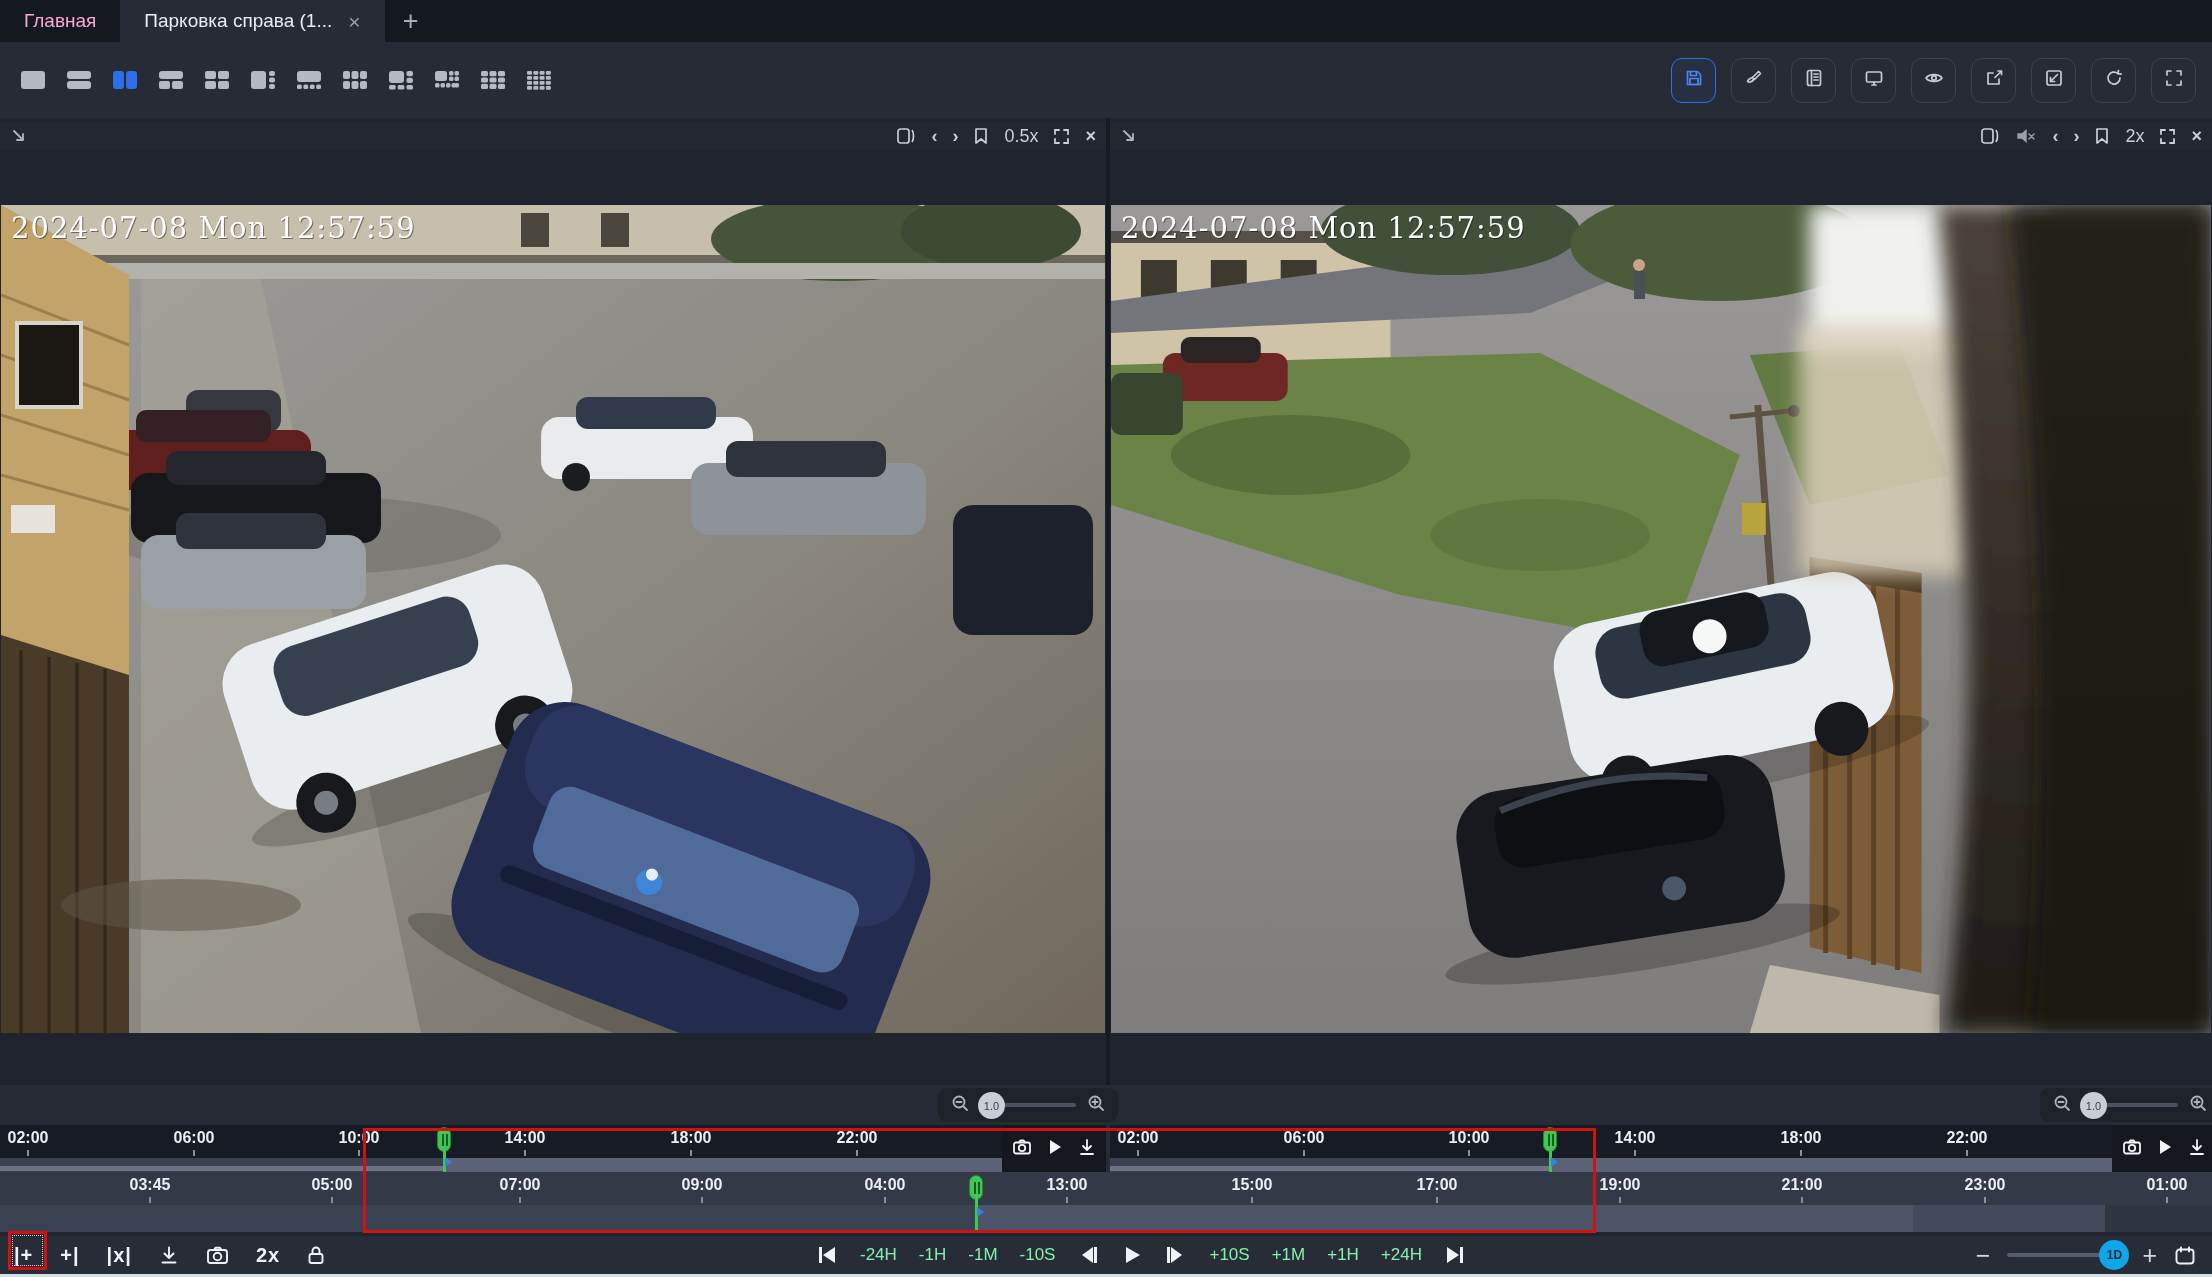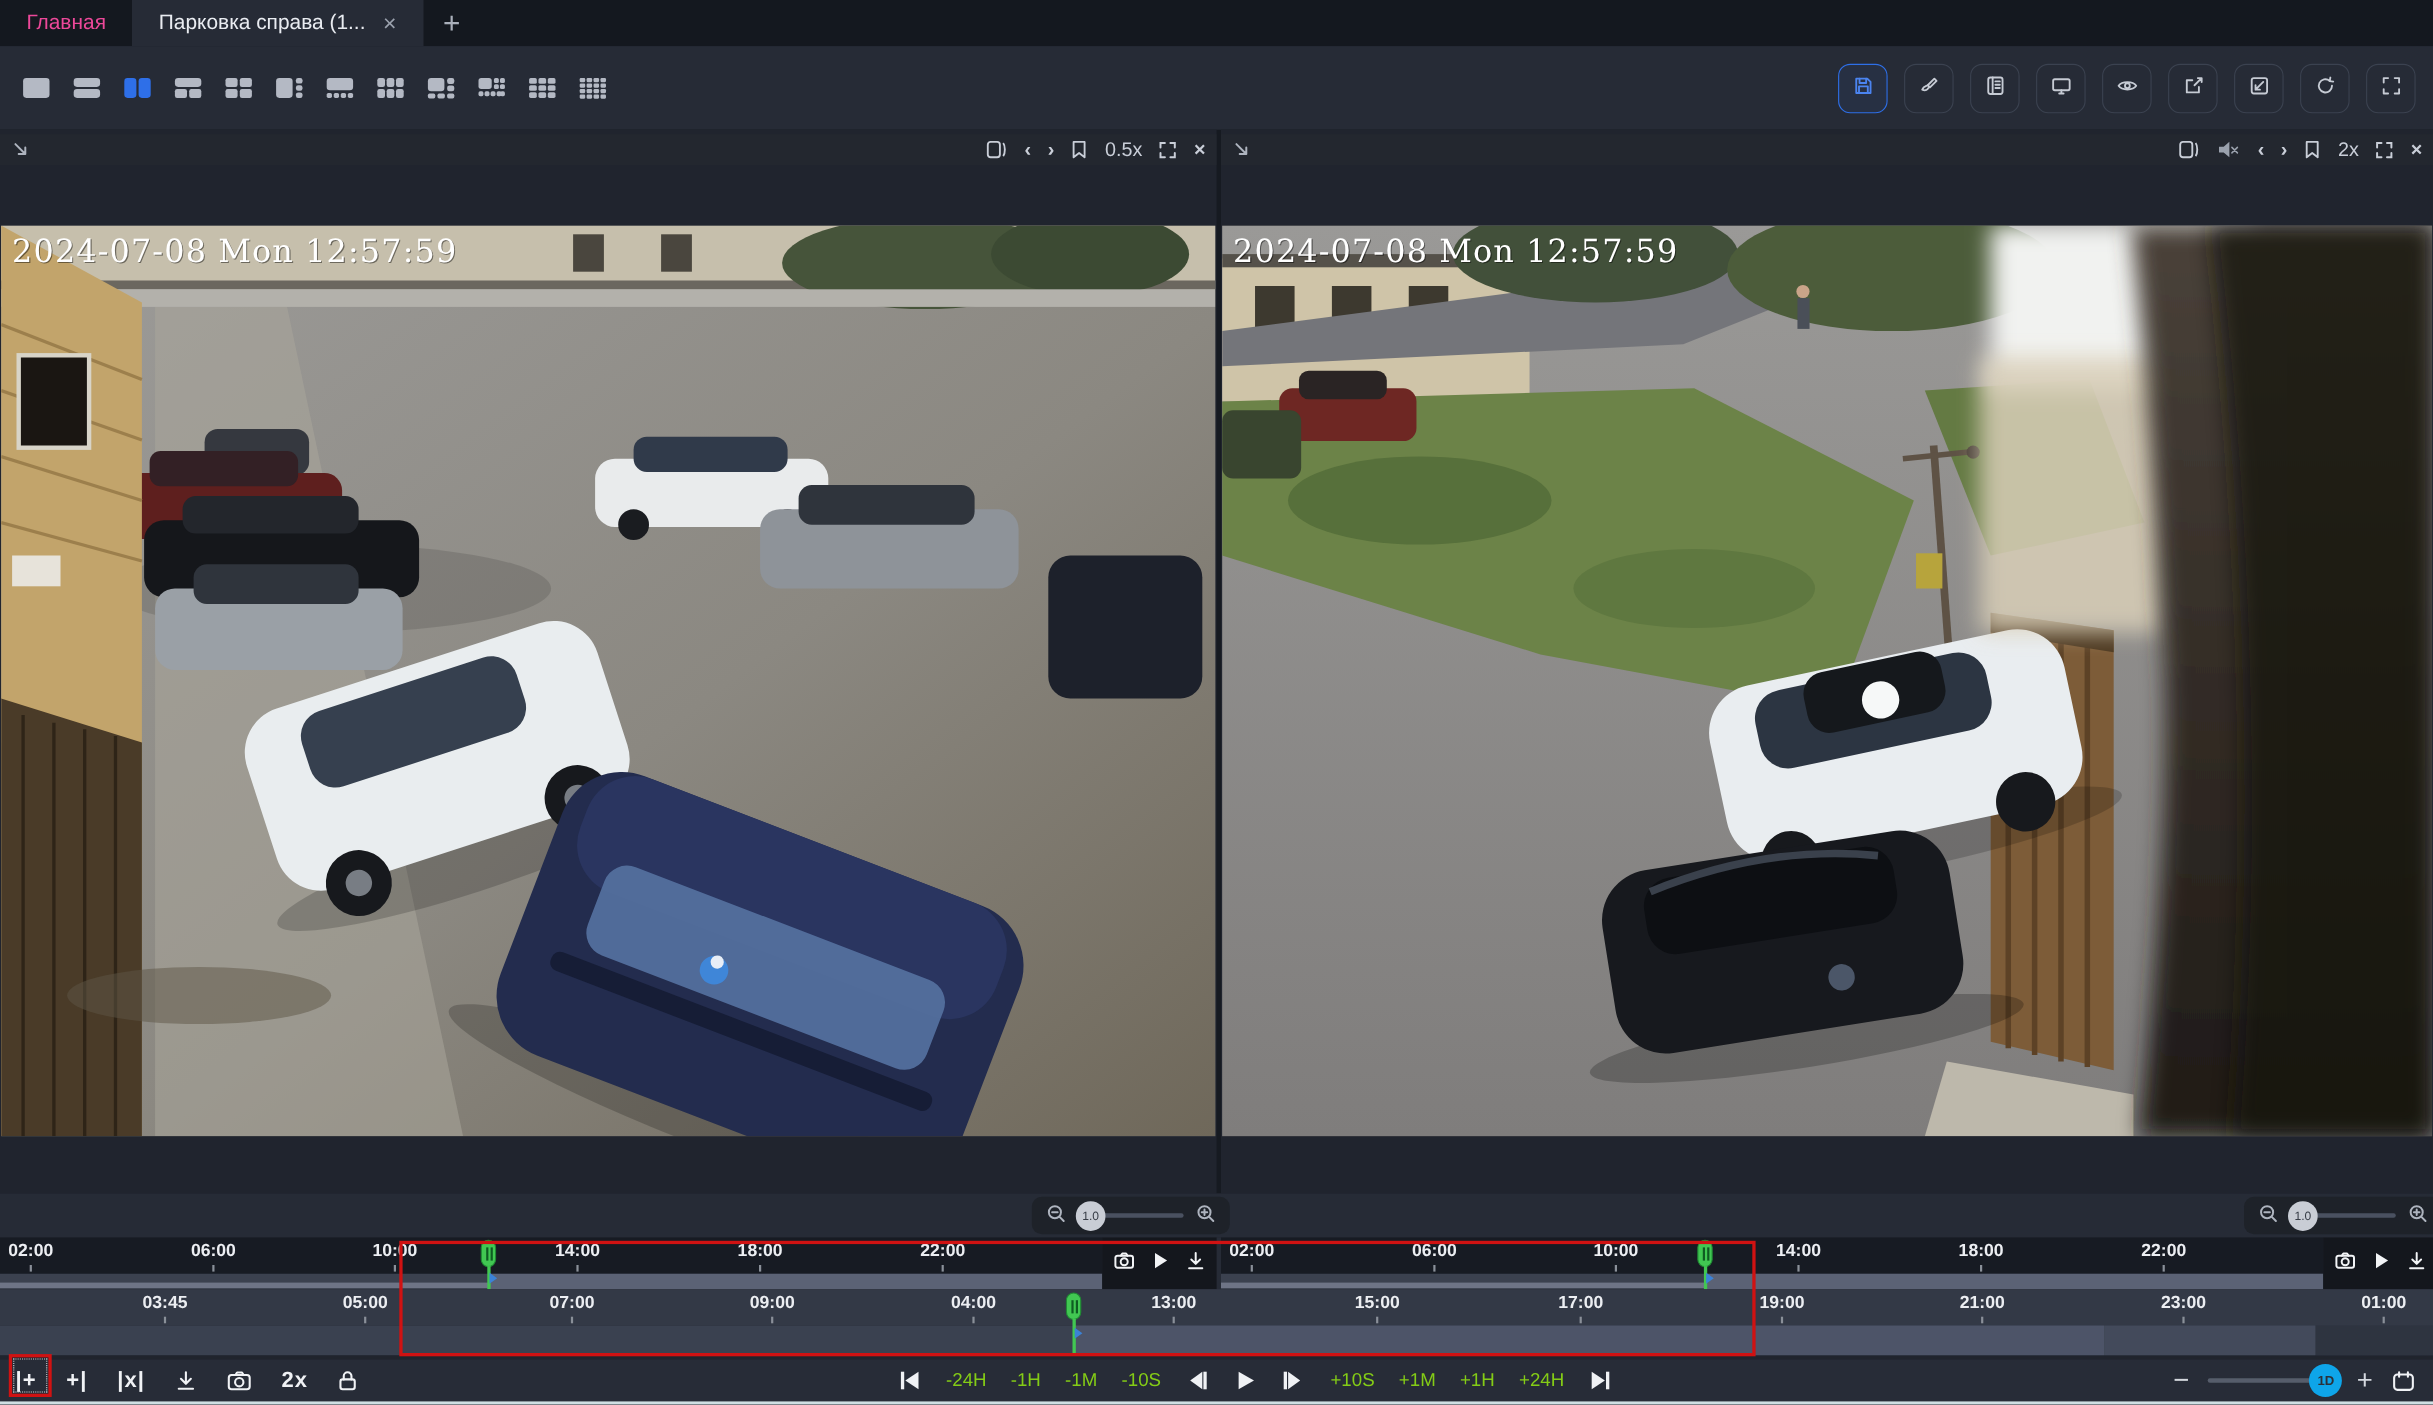--- a/index.html
+++ b/index.html
@@ -1,21 +1,21 @@
 <!DOCTYPE html>
 <html><head>
 <meta charset="utf-8">
 <style>
   * { box-sizing: border-box; }
   html,body { margin:0; padding:0; width:2212px; height:1277px; background:#20242d;
               font-family:"Liberation Sans", sans-serif; color:#dfe2e8; overflow:hidden; position:relative; }
 
   
   .tabbar { position:absolute; top:0; left:0; width:2212px; height:42px; background:#14181f; display:flex; align-items:stretch; }
-  .tab { display:flex; align-items:center; gap:16px; padding:0 24px; font-size:19px; color:#ec4899; cursor:default; }
+  .tab { display:flex; align-items:center; gap:16px; padding:0 24px; font-size:19px; color:#f9a8d4; cursor:default; }
   .tab.active { background:#262b36; color:#e9ecf1; }
   .tab-close { font-size:21px; color:#9aa1ad; line-height:1; }
   .tab-add { width:52px; display:flex; align-items:center; justify-content:center; font-size:27px; color:#aab0bb; }
 
   
   .toolbar { position:absolute; top:42px; left:0; width:2212px; height:76px; background:#262b36;
              display:flex; align-items:center; justify-content:space-between; padding:0 16px; }
   .layouts { display:flex; gap:12px; align-items:center; }
   .layout-btn { width:34px; height:28px; display:flex; align-items:center; justify-content:center; border-radius:4px; }
   .layout-btn svg rect { fill:#b4b9c4; }
@@ -84,21 +84,21 @@
   .ph-stem { position:absolute; left:7px; width:3px; background:#41c752; }
   .ph-tip { position:absolute; left:9px; width:0; height:0; border-style:solid; border-width:5px 0 5px 7px; border-color:transparent transparent transparent #3b82d6; }
 
   
   .bottombar { position:absolute; top:1236px; left:0; width:2212px; height:38px; background:#272c37;
                display:flex; align-items:center; }
   .bb-left { position:absolute; left:14px; display:flex; align-items:center; gap:27px; }
   .bb-txt { font-size:20px; font-weight:bold; color:#f0f2f5; letter-spacing:1px; }
   .bb-left svg, .bb-center svg, .bb-right svg { stroke:#f0f2f5; fill:none; stroke-width:1.9; stroke-linecap:round; stroke-linejoin:round; display:block; }
   .bb-center { position:absolute; left:50%; transform:translateX(calc(-50% + 35px)); display:flex; align-items:center; gap:22px; }
-  .jump { font-size:17px; color:#84cc16; }
+  .jump { font-size:17px; color:#86efac; }
   .tr-icon svg { fill:#f0f2f5; stroke:none; }
   .bb-right { position:absolute; right:16px; display:flex; align-items:center; gap:17px; }
   .pm { font-size:25px; color:#d4d8de; line-height:1; }
   .rtrack { position:relative; width:118px; height:4px; background:#565d6b; border-radius:2px; }
   .rhandle { position:absolute; top:-13px; right:-4px; width:30px; height:30px; border-radius:50%; background:#0ea5e9;
              color:#2b3038; font-size:12px; font-weight:bold; display:flex; align-items:center; justify-content:center; }
 
   .bottom-edge { position:absolute; top:1274px; left:0; width:2212px; height:3px; background:#cfdfe3; }
 
   

